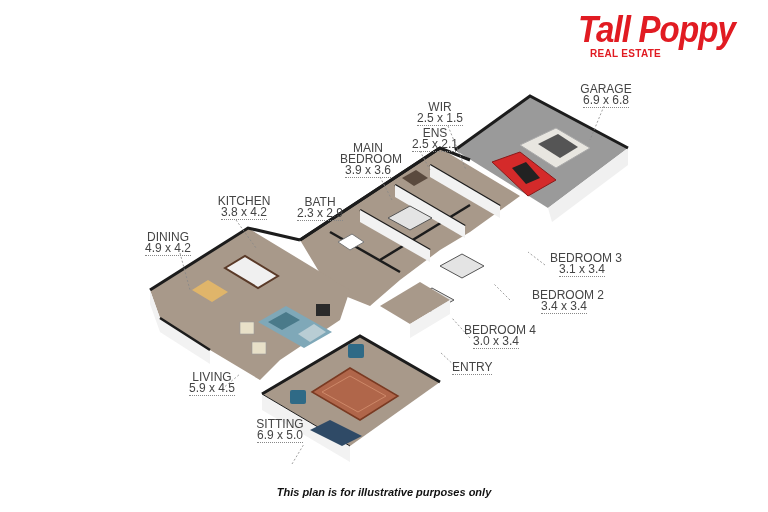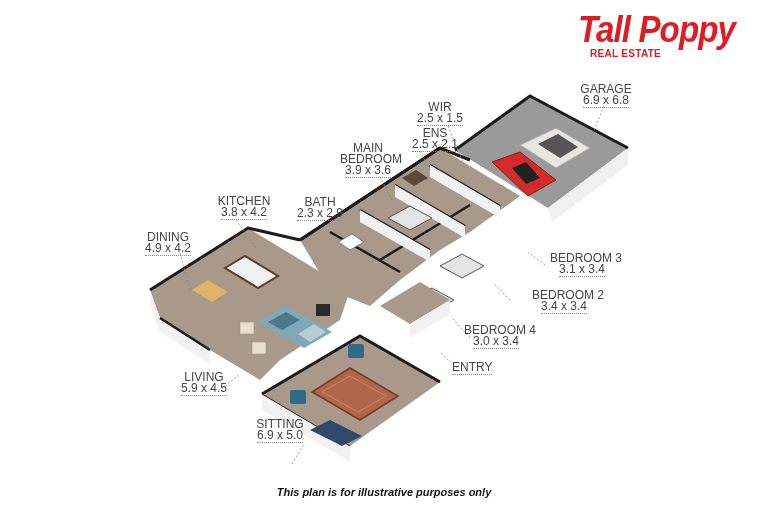--- a/index.html
+++ b/index.html
@@ -142,20 +142,20 @@
 </div>
 <div class="lbl" style="left:500px;top:290px;width:64px;margin-left:32px;">
   <div>BEDROOM 2</div><div class="dim">3.4 x 3.4</div>
 </div>
 <div class="lbl" style="left:464px;top:325px;width:64px;">
   <div>BEDROOM 4</div><div class="dim">3.0 x 3.4</div>
 </div>
 <div class="lbl" style="left:452px;top:362px;width:40px;">
   <div class="dim">ENTRY</div>
 </div>
-<div class="lbl" style="left:178px;top:372px;width:52px;">
+<div class="lbl" style="left:186px;top:372px;width:52px;">
   <div>LIVING</div><div class="dim">5.9 x 4.5</div>
 </div>
 <div class="lbl" style="left:254px;top:419px;width:52px;">
   <div>SITTING</div><div class="dim">6.9 x 5.0</div>
 </div>
 
 <div class="disclaimer">This plan is for illustrative purposes only</div>
 
 </body></html>

